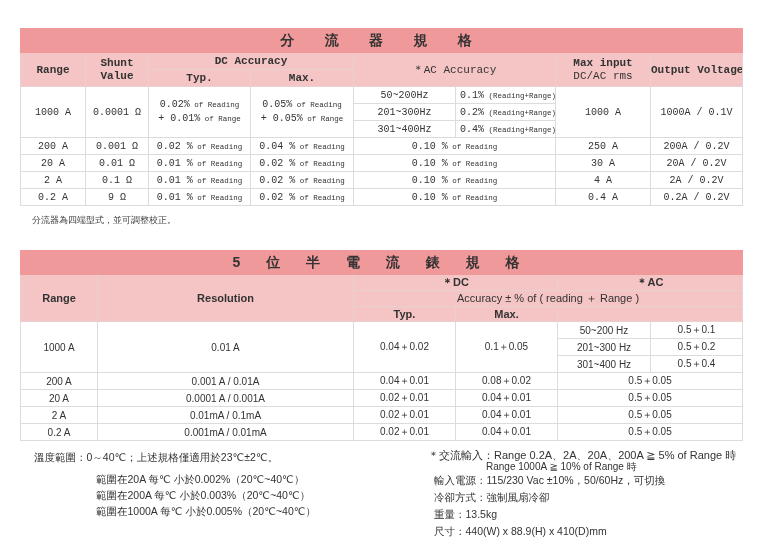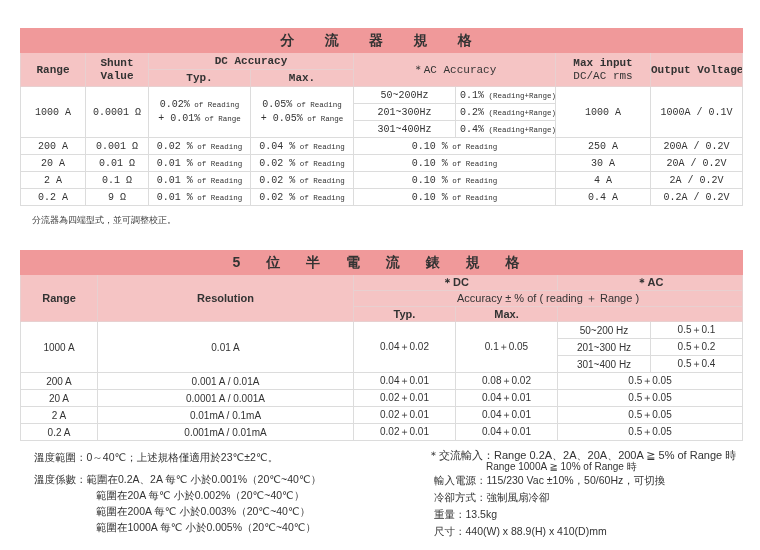--- a/index.html
+++ b/index.html
@@ -192,23 +192,20 @@
     <td>0.02＋0.01</td>
         <td>0.04＋0.01</td>
     <td colspan="2">0.5＋0.05</td>
   </tr>
 </tbody>
   </table>
 
 <div class="foot" style="left:34px; top:449px;">
   <div>溫度範圍：0～40℃；上述規格僅適用於23℃±2℃。</div>
   <div style="height:6px"></div>
-  <div>
-    <span>溫度係數：</span><span>範圍在0.2A、2A 每℃ 小於0.001%（20℃~40℃）</span>
-  </div>
   <div class="ind">範圍在20A 每℃ 小於0.002%（20℃~40℃）</div>
   <div class="ind">範圍在200A 每℃ 小於0.003%（20℃~40℃）</div>
   <div class="ind">範圍在1000A 每℃ 小於0.005%（20℃~40℃）</div>
 </div>
 
 <div class="foot2" style="left:428px; top:450px;">
   <div class="s">＊交流輸入：Range 0.2A、2A、20A、200A ≧ 5% of Range 時</div>
   <div class="s2">Range 1000A ≧ 10% of Range 時</div>
   <div style="padding-left:6px">輸入電源：115/230 Vac ±10%，50/60Hz，可切換</div>
   <div style="padding-left:6px">冷卻方式：強制風扇冷卻</div>

